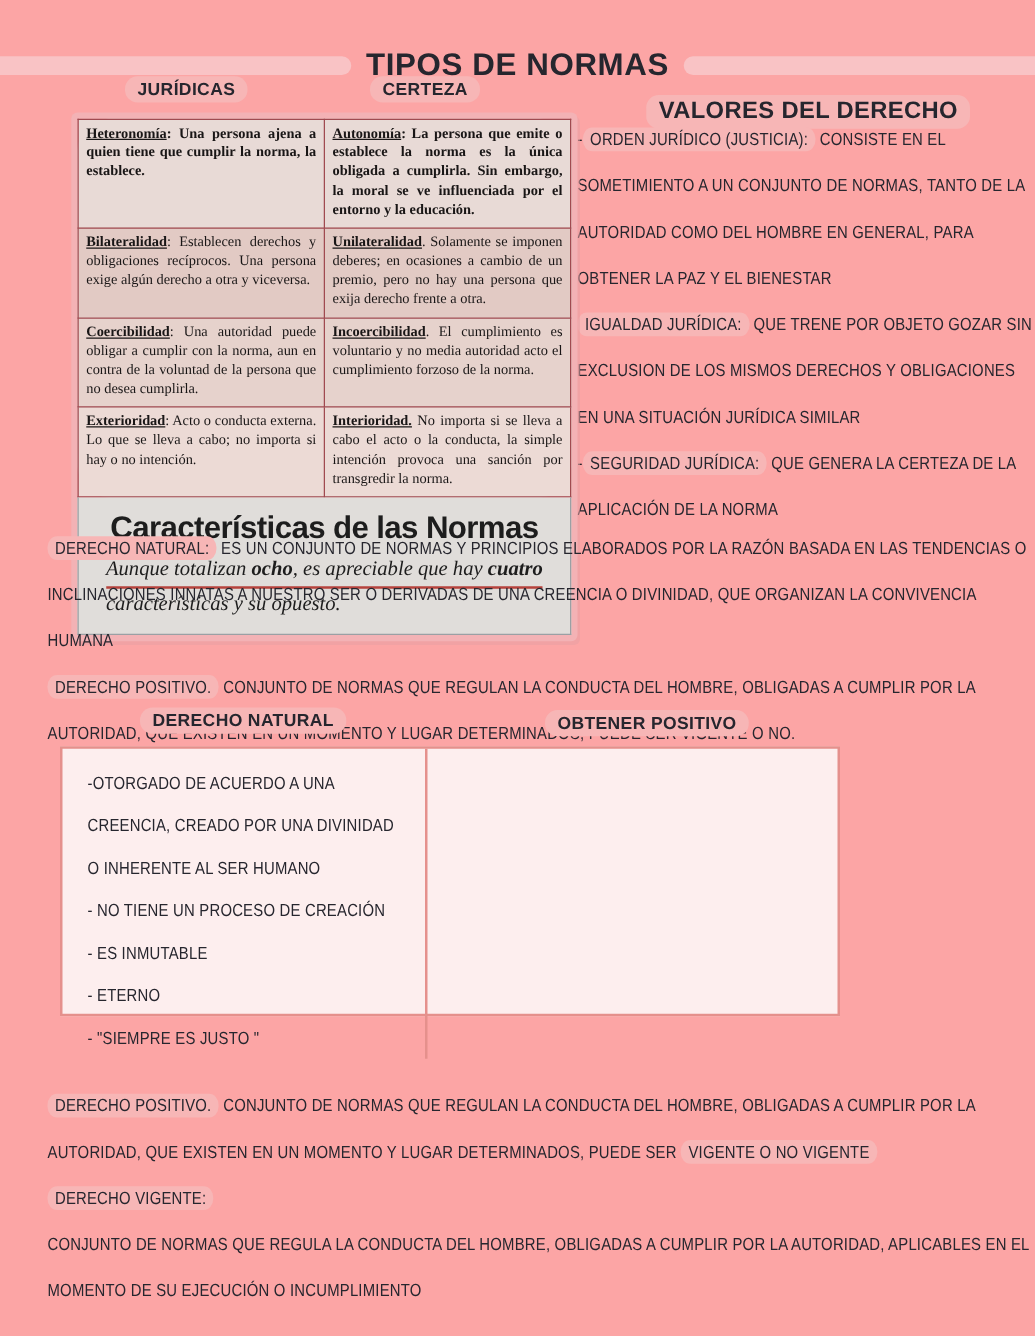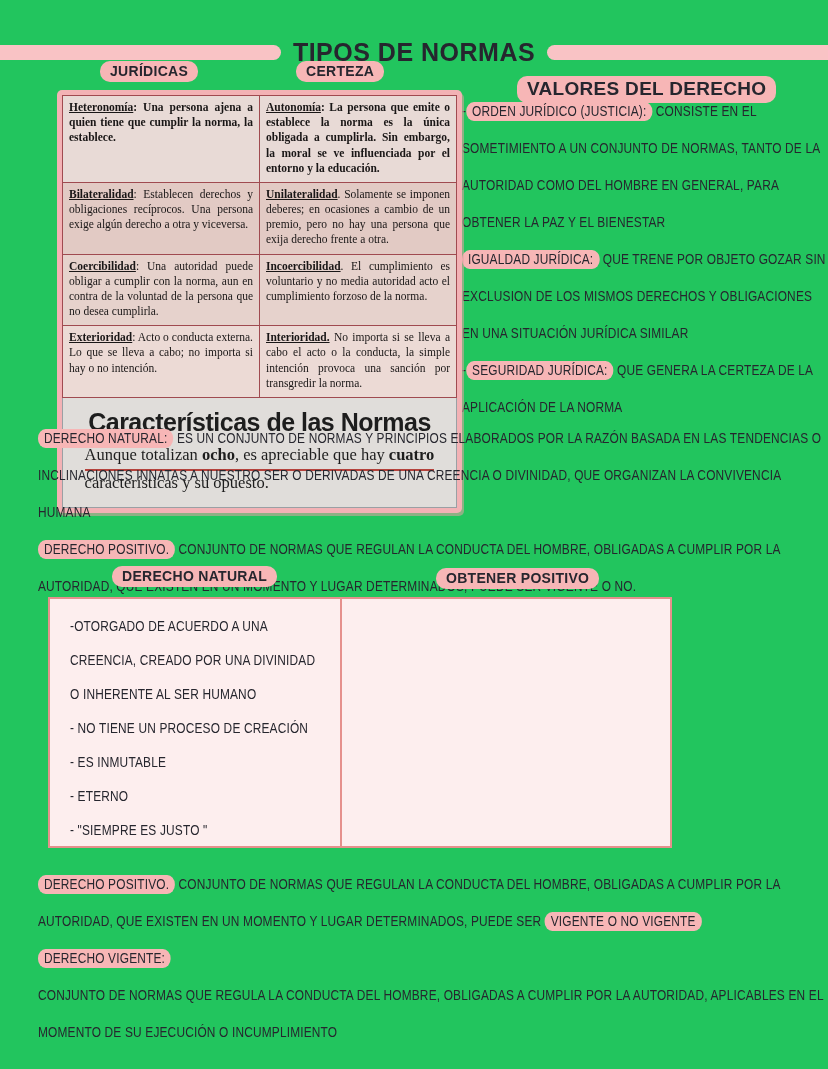--- a/index.html
+++ b/index.html
@@ -10,21 +10,21 @@
     --ink:#26262e;
     --serifink:#191616;
     --grey:#e0ddda;
     --redline:#b5423c;
     --boxbg:#fdeeee;
     --boxborder:#e5908c;
   }
   *{margin:0;padding:0;box-sizing:border-box;}
   html,body{background:#fff;}
   .page{
-    position:relative;width:828px;height:1069px;background:#22c55e;overflow:hidden;
+    position:relative;width:828px;height:1069px;background:#fca5a5;overflow:hidden;
     font-family:"Liberation Sans",sans-serif;color:var(--ink);
   }
   
   .title-row{position:absolute;left:0;top:38px;width:828px;display:flex;align-items:center;}
   .bar{height:15px;background:var(--bar);flex:1;}
   .bar.left{border-radius:0 20px 20px 0;}
   .bar.right{border-radius:20px 0 0 20px;}
   .page-title{font-size:25px;font-weight:bold;letter-spacing:.5px;margin:0 12px;white-space:nowrap;}
   
   .pill{background:var(--hl);border-radius:9px;padding:1px 7px 2px;
@@ -46,26 +46,26 @@
   tr.r1 td{background:#e8dad6;font-weight:bold;}
   tr.r2 td{background:#e2cac4;}
   tr.r3 td{background:#e6d2cc;}
   tr.r4 td{background:#ecdad5;}
   .term{font-weight:bold;text-decoration:underline;}
   .char-block{background:var(--grey);border:1.6px solid #9aa0a4;border-top:none;
       padding:10px 10px 12px;text-align:center;}
   .char-title{font-family:"Liberation Sans",sans-serif;font-weight:bold;font-size:25px;
       letter-spacing:-.5px;color:#1d1d1d;white-space:nowrap;}
   .char-sub{display:inline-block;text-align:left;font-family:"Liberation Serif",serif;
-      font-size:16.5px;color:#1d1d1d;margin-top:6px;line-height:1.45;}
+      font-size:16.5px;color:#1d1d1d;margin-top:6px;line-height:1.45;font-style:italic;}
   .char-sub .l1{border-bottom:2.5px solid var(--redline);padding-bottom:2px;display:inline-block;}
   
   .paras{position:absolute;left:38px;top:420px;width:925px;}
   
-  .cmp-box{position:absolute;left:48px;top:597px;width:624px;height:251px;background:var(--boxbg);
+  .cmp-box{position:absolute;left:48px;top:597px;width:624px;height:216px;background:var(--boxbg);
       border:2px solid var(--boxborder);display:grid;grid-template-columns:292px 1fr;}
   .cmp-left{border-right:2px solid var(--boxborder);padding:10px 4px 0 20px;}
   .cmp-right{padding:14px 4px 0 45px;}
   .cmp-lines{font-size:14px;line-height:34px;letter-spacing:.2px;transform:scaleX(.85);
       transform-origin:0 0;width:330px;}
   
   .bottom{position:absolute;left:38px;top:866px;width:925px;}
 </style>
 </head>
 <body>

